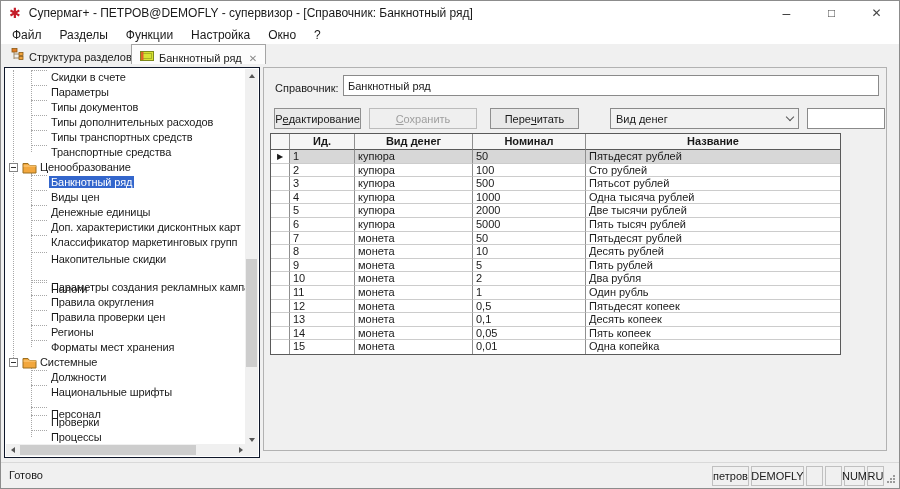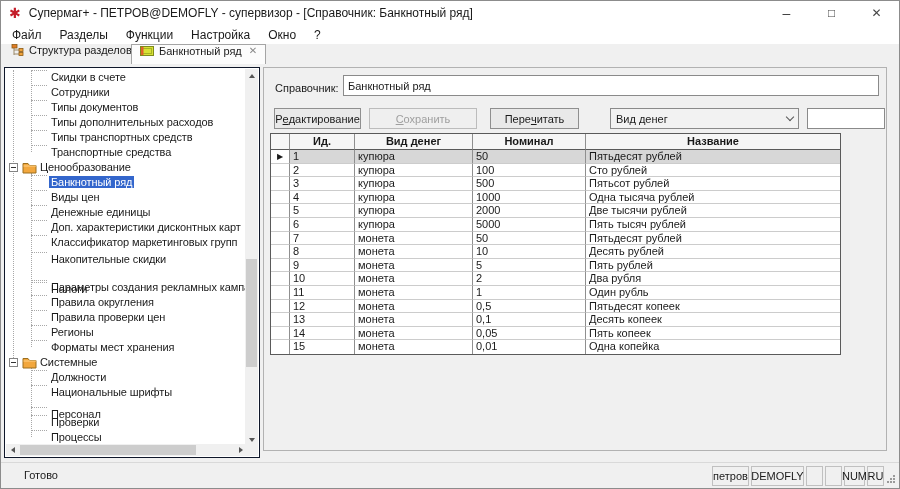--- a/index.html
+++ b/index.html
@@ -18,21 +18,21 @@
   .tb-btn.min { font-size: 14px; }
 
   
   .menubar { position: absolute; left: 0; top: 24px; width: 100%; height: 19px; background: #ffffff;
              display: flex; align-items: center; padding-left: 2px; }
   .menu-item { padding: 0 9px; font-size: 12px; height: 19px; display: flex; align-items: center; }
 
   
   .tabbar { position: absolute; left: 0; top: 43px; width: 100%; height: 19px; background: #f0f0f0;
             display: flex; align-items: center; }
-  .tab { display: flex; align-items: flex-start; gap: 5px; padding: 0 8px; height: 19px; font-size: 11px; white-space: nowrap; }
+  .tab { display: flex; align-items: flex-end; gap: 5px; padding: 0 8px; height: 19px; font-size: 11px; white-space: nowrap; }
   .tab.inactive { margin-left: 2px; }
   .tab.active { position: absolute; left: 130px; top: 0; height: 20px; background: #fcfcfc;
                 border: 1px solid #a5a5a5; border-bottom: none; z-index: 2; }
   .tab-close { color: #8a8a8a; font-size: 10px; margin-left: 2px; }
 
   
   .tree-panel { position: absolute; left: 3px; top: 66px; width: 256px; height: 391px;
                 background: #ffffff; border: 1px solid #0f172a; }
   .tree-content { position: absolute; left: 1px; top: 2px; width: 240px; height: 375px; overflow: hidden; }
   .tree-row { position: absolute; left: 0; width: 100%; height: 15px; }
@@ -89,21 +89,21 @@
   .gcell:last-child { border-right: none; }
   .grid-body .grid-row { height: 13.6px; }
   .grid-body .gcell { height: 13.6px; line-height: 13px; padding: 0 3px; border-bottom: 1px solid #cccccc; background: #fff; }
   .grid-body .grid-row:last-child .gcell { border-bottom: none; }
   .grid-body .grid-row.selected .gcell { background: #d7d7d7; }
   .grid-body .gcell.sel-cell { background: #fff !important; padding: 0; text-align: center; font-size: 8px; line-height: 13px; }
 
   
   .statusbar { position: absolute; left: 0; top: 461px; width: 100%; height: 26px; background: #f0f0f0;
                border-top: 1px solid #d9d9d9; }
-  .status-msg { position: absolute; left: 8px; top: 6px; margin-left: 15px; }
+  .status-msg { position: absolute; left: 8px; top: 6px; }
   .status-cell { position: absolute; top: 3px; height: 20px; border: 1px solid #c0c0c0;
                  display: flex; align-items: center; justify-content: center; font-size: 11px; }
   .grip { position: absolute; right: 3px; bottom: 4px; width: 9px; height: 9px; }
   .grip::before { content: ""; position: absolute; left: 6px; top: 0; width: 2px; height: 2px; background: #9a9a9a;
                   box-shadow: 0 3px 0 #9a9a9a, -3px 3px 0 #9a9a9a, 0 6px 0 #9a9a9a, -3px 6px 0 #9a9a9a, -6px 6px 0 #9a9a9a; }
 </style>
 </head>
 <body>
 
 <div class="window">
@@ -158,21 +158,21 @@
         <div class="guide-v" style="left: 7px; top: 0px; height: 292px;"></div>
         <div class="guide-v" style="left: 25px; top: 0px; height: 82px;"></div>
         <div class="guide-v" style="left: 25px; top: 103px; height: 174px;"></div>
         <div class="guide-v" style="left: 25px; top: 298px; height: 69px;"></div>
         <div class="tree-row" style="top: 0px;">
           <span class="leaf-stub"></span>
           <span class="leaf-label">Скидки в счете</span>
         </div>
         <div class="tree-row" style="top: 15px;">
           <span class="leaf-stub"></span>
-          <span class="leaf-label">Сотрудники</span>
+          <span class="leaf-label">Параметры</span>
         </div>
         <div class="tree-row" style="top: 30px;">
           <span class="leaf-stub"></span>
           <span class="leaf-label">Типы документов</span>
         </div>
         <div class="tree-row" style="top: 45px; padding-left: 48px;">
           <span class="leaf-stub"></span>
           <span class="leaf-label">Типы дополнительных расходов</span>
         </div>
         <div class="tree-row" style="top: 60px;">

